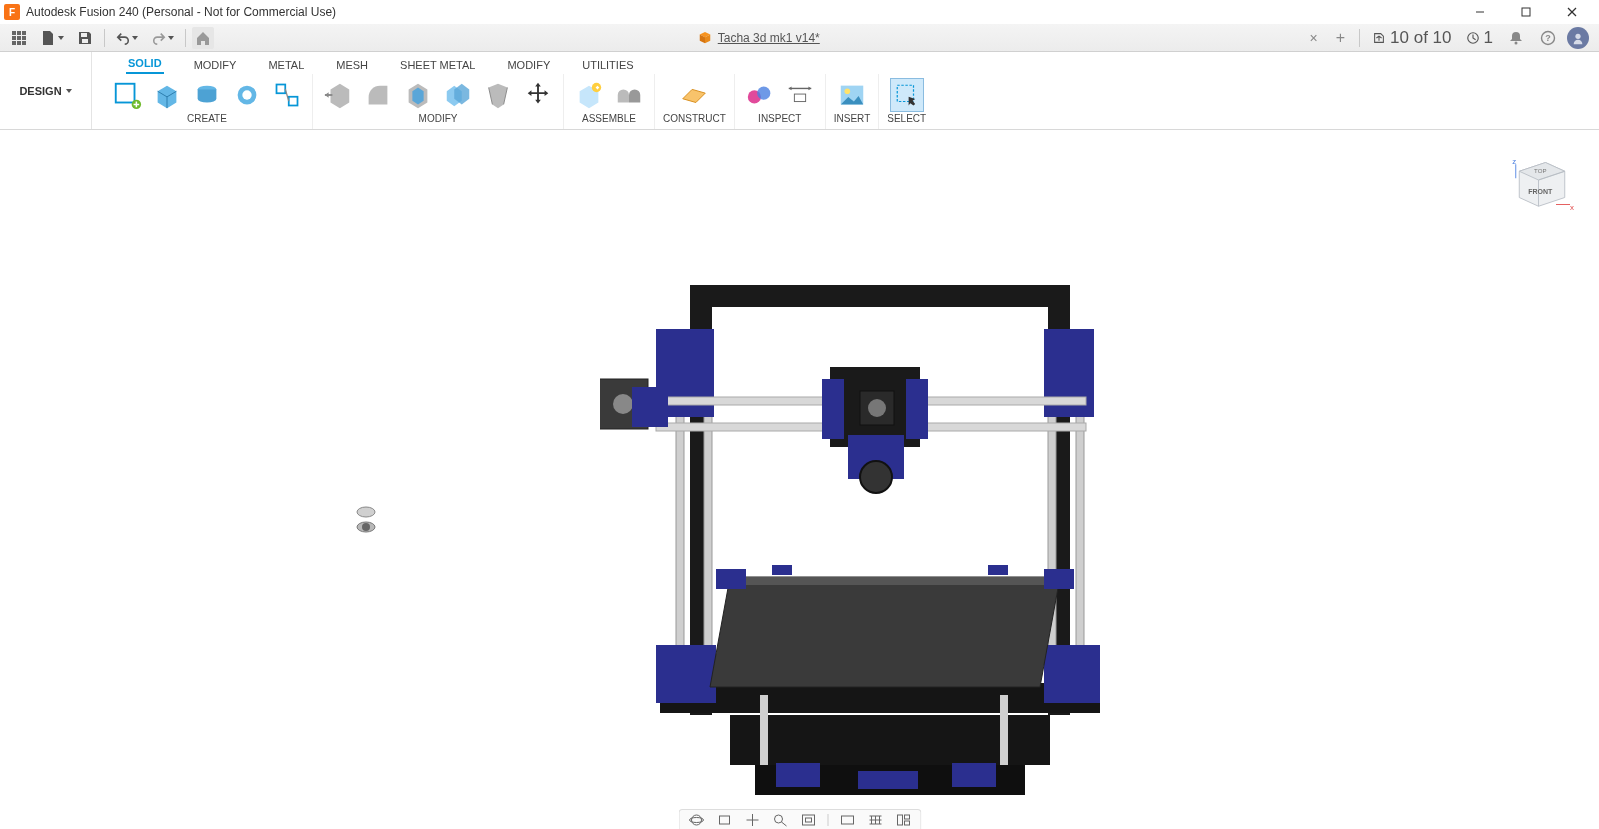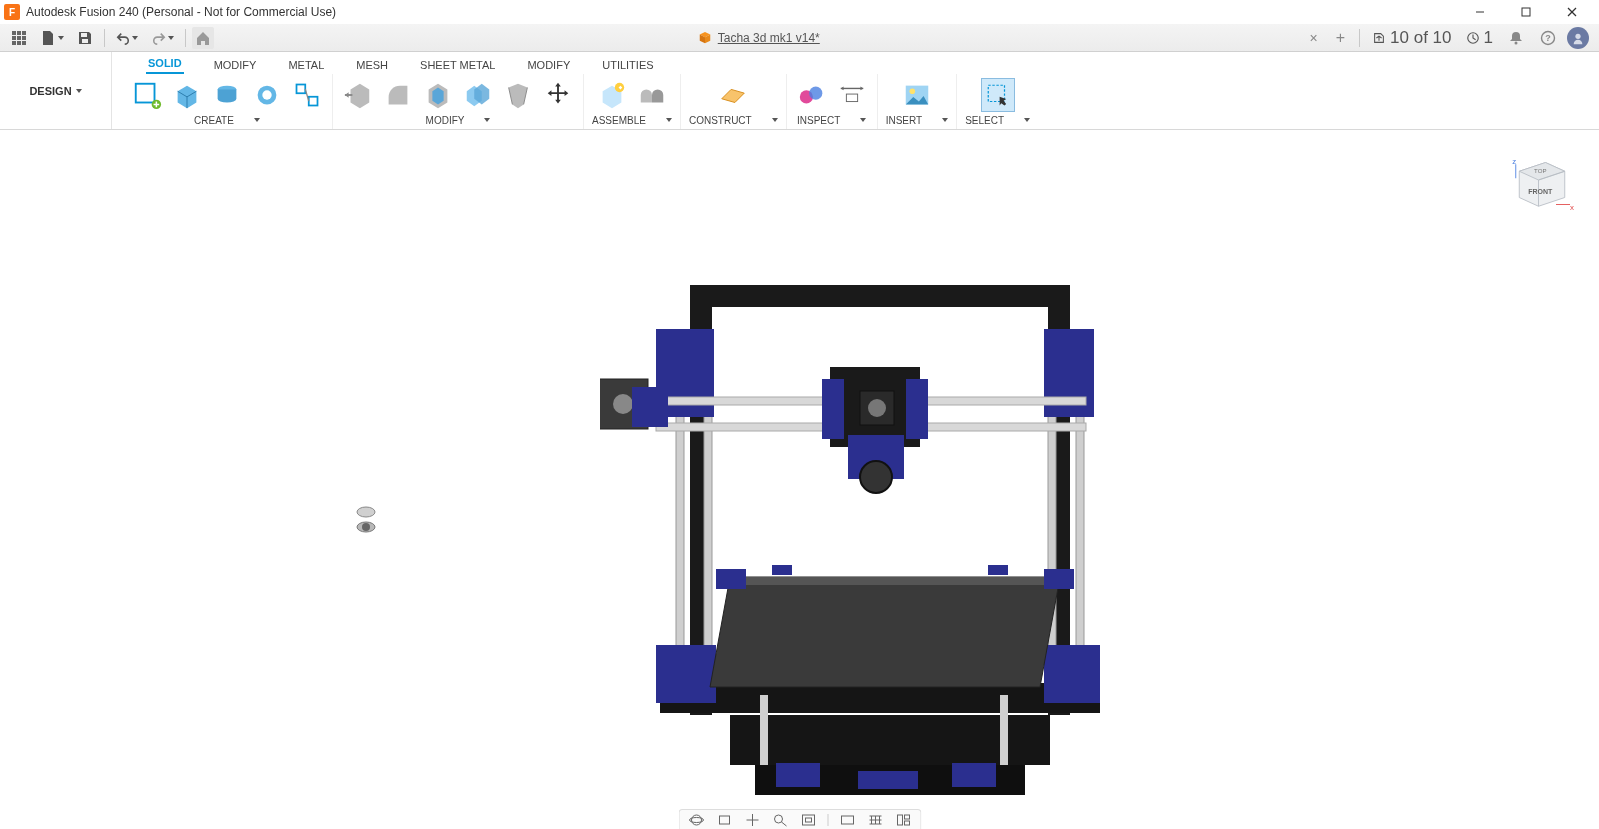--- a/index.html
+++ b/index.html
@@ -13,30 +13,30 @@
   .qat-left { display:flex; align-items:center; gap:4px; height:100%; }
   .qat-btn { width: 26px; height: 22px; display:flex; align-items:center; justify-content:center; color:#555; border-radius:2px; }
   .qat-sep { width:1px; height:18px; background:#c8c8c8; margin:0 2px;}
   .qat-center { flex:1; display:flex; align-items:flex-end; justify-content:center; gap:6px; font-size:12px; color:#555;text-decoration:underline;}
   .doc-cube { width:14px; height:14px; }
   .qat-right { display:flex; align-items:center; gap:6px; padding-right:4px;}
   .qat-meta { display:flex; align-items:center; gap:4px; font-size:17px; color:#555; padding:0 4px;}
   .avatar { width:22px; height:22px; border-radius:50%; background:#6b7aa3; display:flex; align-items:center; justify-content:center;}
   .avatar svg{ width:14px; height:14px; fill:#d6dbe8;}
   .ribbon-row { height: 78px; background:#fff; border-bottom:1px solid #d8d8d8; display:flex; align-items:stretch; }
-  .workspace-btn { width:112px; display:flex; align-items:center; justify-content:center; border-right:1px solid #e4e4e4; font-size:11px; font-weight:600; color:#333; gap:4px;}
+  .workspace-btn { width:92px; display:flex; align-items:center; justify-content:center; border-right:1px solid #e4e4e4; font-size:11px; font-weight:600; color:#333; gap:4px;}
   .ribbon-body { flex:1; display:flex; flex-direction:column; }
   .tab-strip { height:22px; display:flex; align-items:flex-end; gap:28px; padding-left:34px; font-size:11px; color:#444;}
   .tab { padding:0 2px 3px 2px; cursor:default;}
   .tab.active { color:#0696d7; border-bottom:2px solid #0696d7; font-weight:600;}
   .panels { flex:1; display:flex; align-items:stretch;}
   .panel { display:flex; flex-direction:column; align-items:center; justify-content:flex-end; padding:2px 8px 2px 8px; border-right:1px solid #eee;}
   .panel-icons { flex:1; display:flex; align-items:center; gap:6px;}
   .big-icon { width:34px; height:34px; display:flex; align-items:center; justify-content:center;}
-  .panel-label { font-size:10px; color:#444; display:flex; align-items:center; gap:20px; height:14px;}
+  .panel-label { font-size:10px; color:#444; display:flex; align-items:center; gap:9px; height:14px;flex-direction:column;}
   .caret { width:0; height:0; border-left:3px solid transparent; border-right:3px solid transparent; border-top:4px solid #555;}
   .canvas { position:absolute; left:0; right:0; top:130px; bottom:0; background:#fff; overflow:hidden;}
   .viewcube { position:absolute; top:22px; right:22px; width:70px; height:70px;}
   .home-btn { position:absolute; left:200px; top:7px; width:22px; height:22px; display:flex; align-items:center; justify-content:center;}
   .bottom-toolbar { position:absolute; left:50%; bottom:0; transform:translateX(-50%); height:20px; display:flex; align-items:center; gap:10px; padding:0 8px; background:#fafafa; border:1px solid #ddd; border-bottom:none; border-radius:4px 4px 0 0;}
   .bottom-toolbar .tb-icon{ width:18px; height:14px; display:flex; align-items:center; justify-content:center; color:#666;}
   .model { position:absolute; left:600px; top:155px; width:510px; height:520px;}
   .stray-part { position:absolute; left:355px; top:375px; width:22px; height:30px;}
   .close-x { font-size:14px; color:#888; padding:0 6px;}
   .plus { font-size:16px; color:#888; padding:0 6px;}

